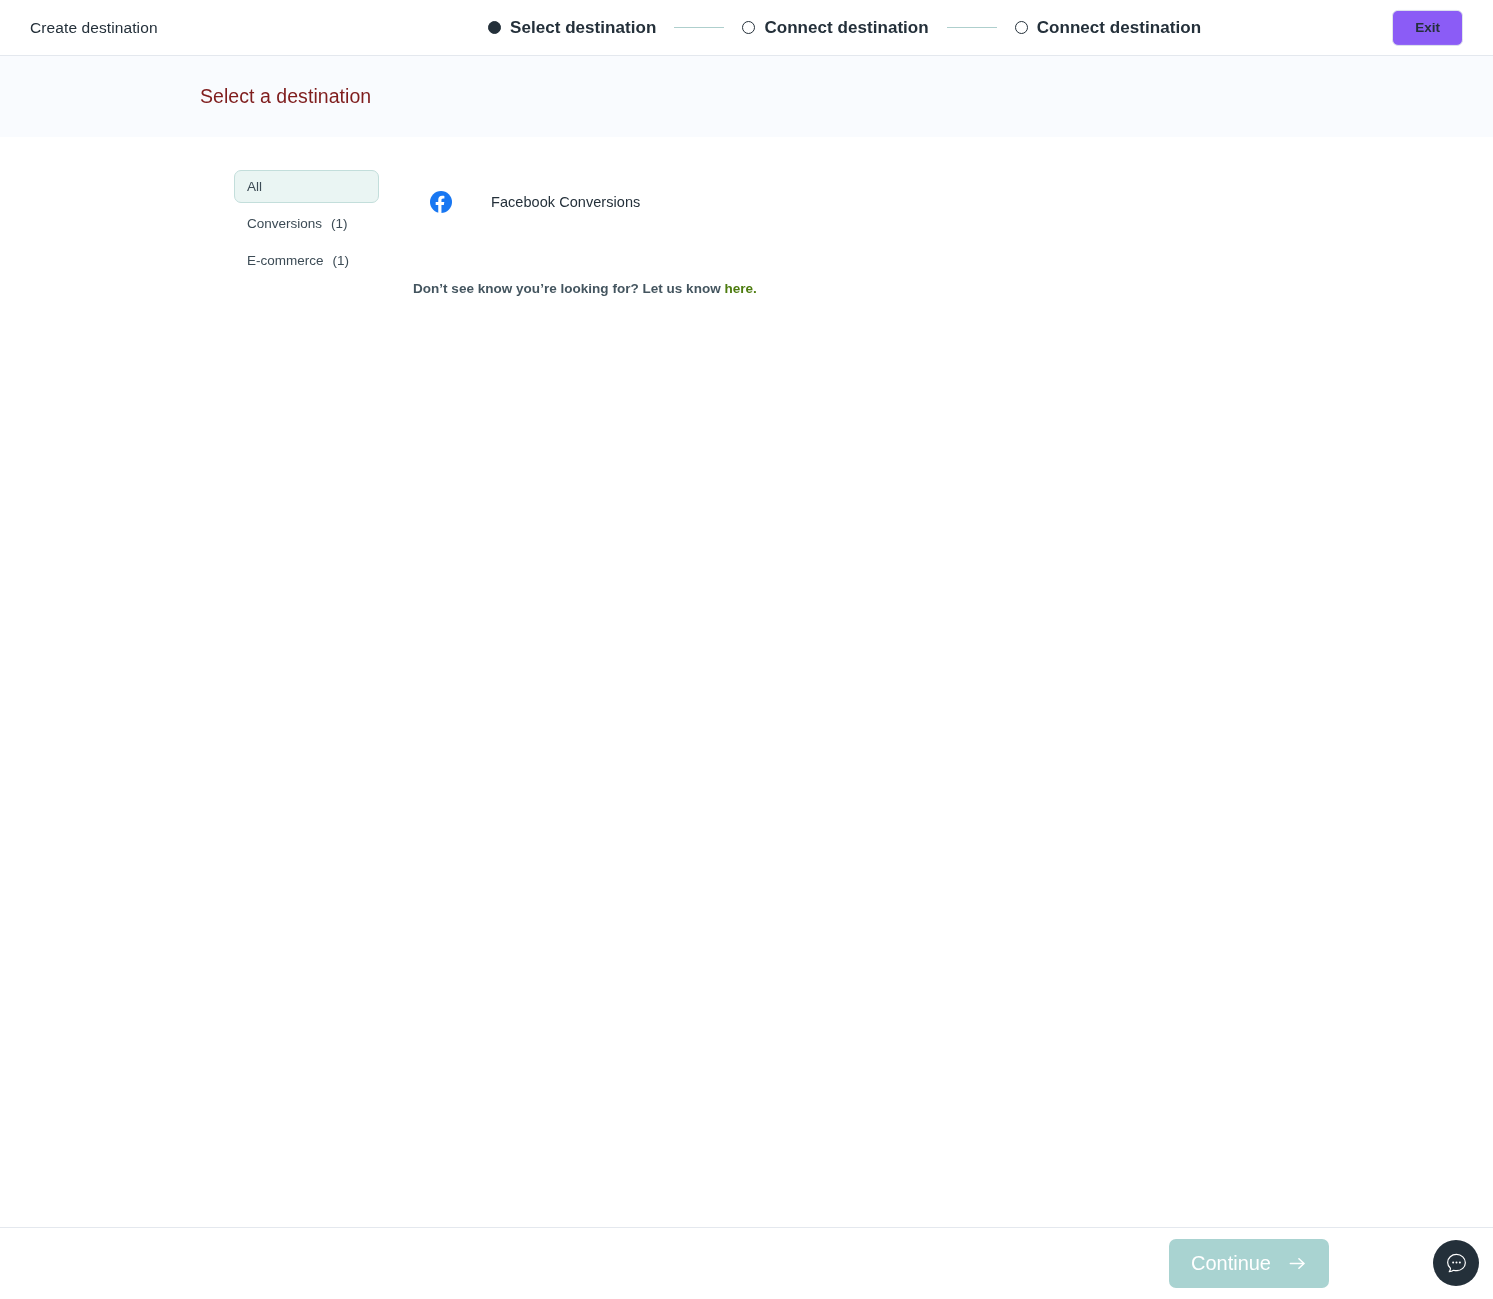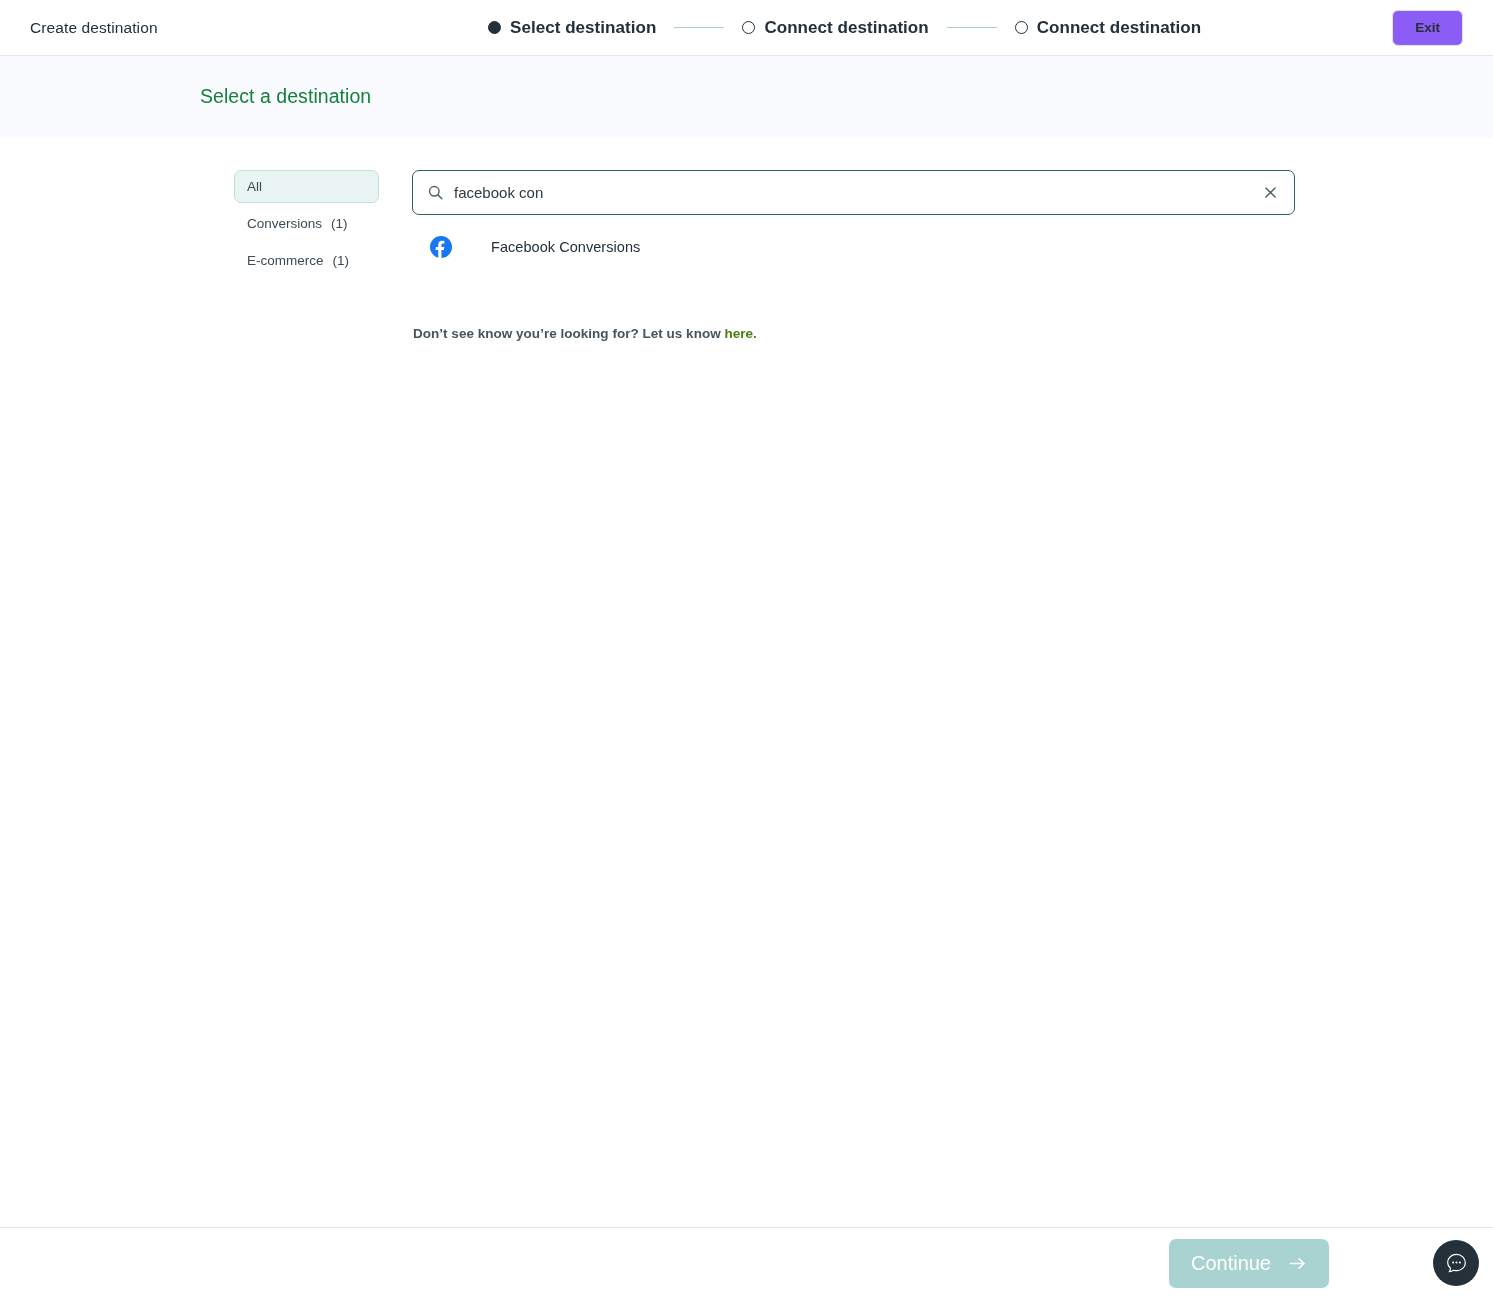--- a/index.html
+++ b/index.html
@@ -112,21 +112,21 @@
     flex: 0 0 81px;
     background: #f9fbfe;
     display: flex;
     align-items: center;
     padding-left: 200px;
   }
 
   .subheader-title {
     font-size: 19.5px;
     font-weight: 400;
-    color: #15803d;
+    color: #7f1d1d;
     letter-spacing: 0.05px;
   }
 
   
   .content {
     flex: 1 1 auto;
     position: relative;
     background: #ffffff;
     padding: 33px 0 0 0;
     display: flex;
@@ -369,33 +369,20 @@
         <span class="filter-count">(1)</span>
       </div>
       <div class="filter-item">
         <span>E-commerce</span>
         <span class="filter-count">(1)</span>
       </div>
     </div>
 
     <div class="results">
 
-      <div class="search-wrap">
-        <svg class="search-icon" viewBox="0 0 20 20" fill="none" stroke="currentColor" stroke-width="1.7" stroke-linecap="round">
-          <circle cx="8.6" cy="8.6" r="5.6"></circle>
-          <line x1="12.8" y1="12.8" x2="17.4" y2="17.4"></line>
-        </svg>
-        <input class="search-input" type="text" placeholder="Search destinations" value="facebook con" style="">
-        <button class="search-clear">
-          <svg viewBox="0 0 20 20" fill="none" stroke="currentColor" stroke-width="1.6" stroke-linecap="round" width="17" height="17">
-            <line x1="4.6" y1="4.6" x2="15.4" y2="15.4"></line>
-            <line x1="15.4" y1="4.6" x2="4.6" y2="15.4"></line>
-          </svg>
-        </button>
-      </div>
 
       <div class="result-list">
         <div class="result-row">
           <svg class="result-logo" viewBox="0 0 24 24">
             <circle cx="12" cy="12" r="12" fill="#1877F2"></circle>
             <path fill="#ffffff" d="M15.1 15.2l.5-3.2h-3.1V9.9c0-.9.4-1.7 1.8-1.7h1.4V5.5s-1.3-.2-2.5-.2c-2.5 0-4.2 1.5-4.2 4.3V12H6.2v3.2H9V24h3.5v-8.8h2.6z"></path>
           </svg>
           <span class="result-name">Facebook Conversions</span>
         </div>
       </div>

